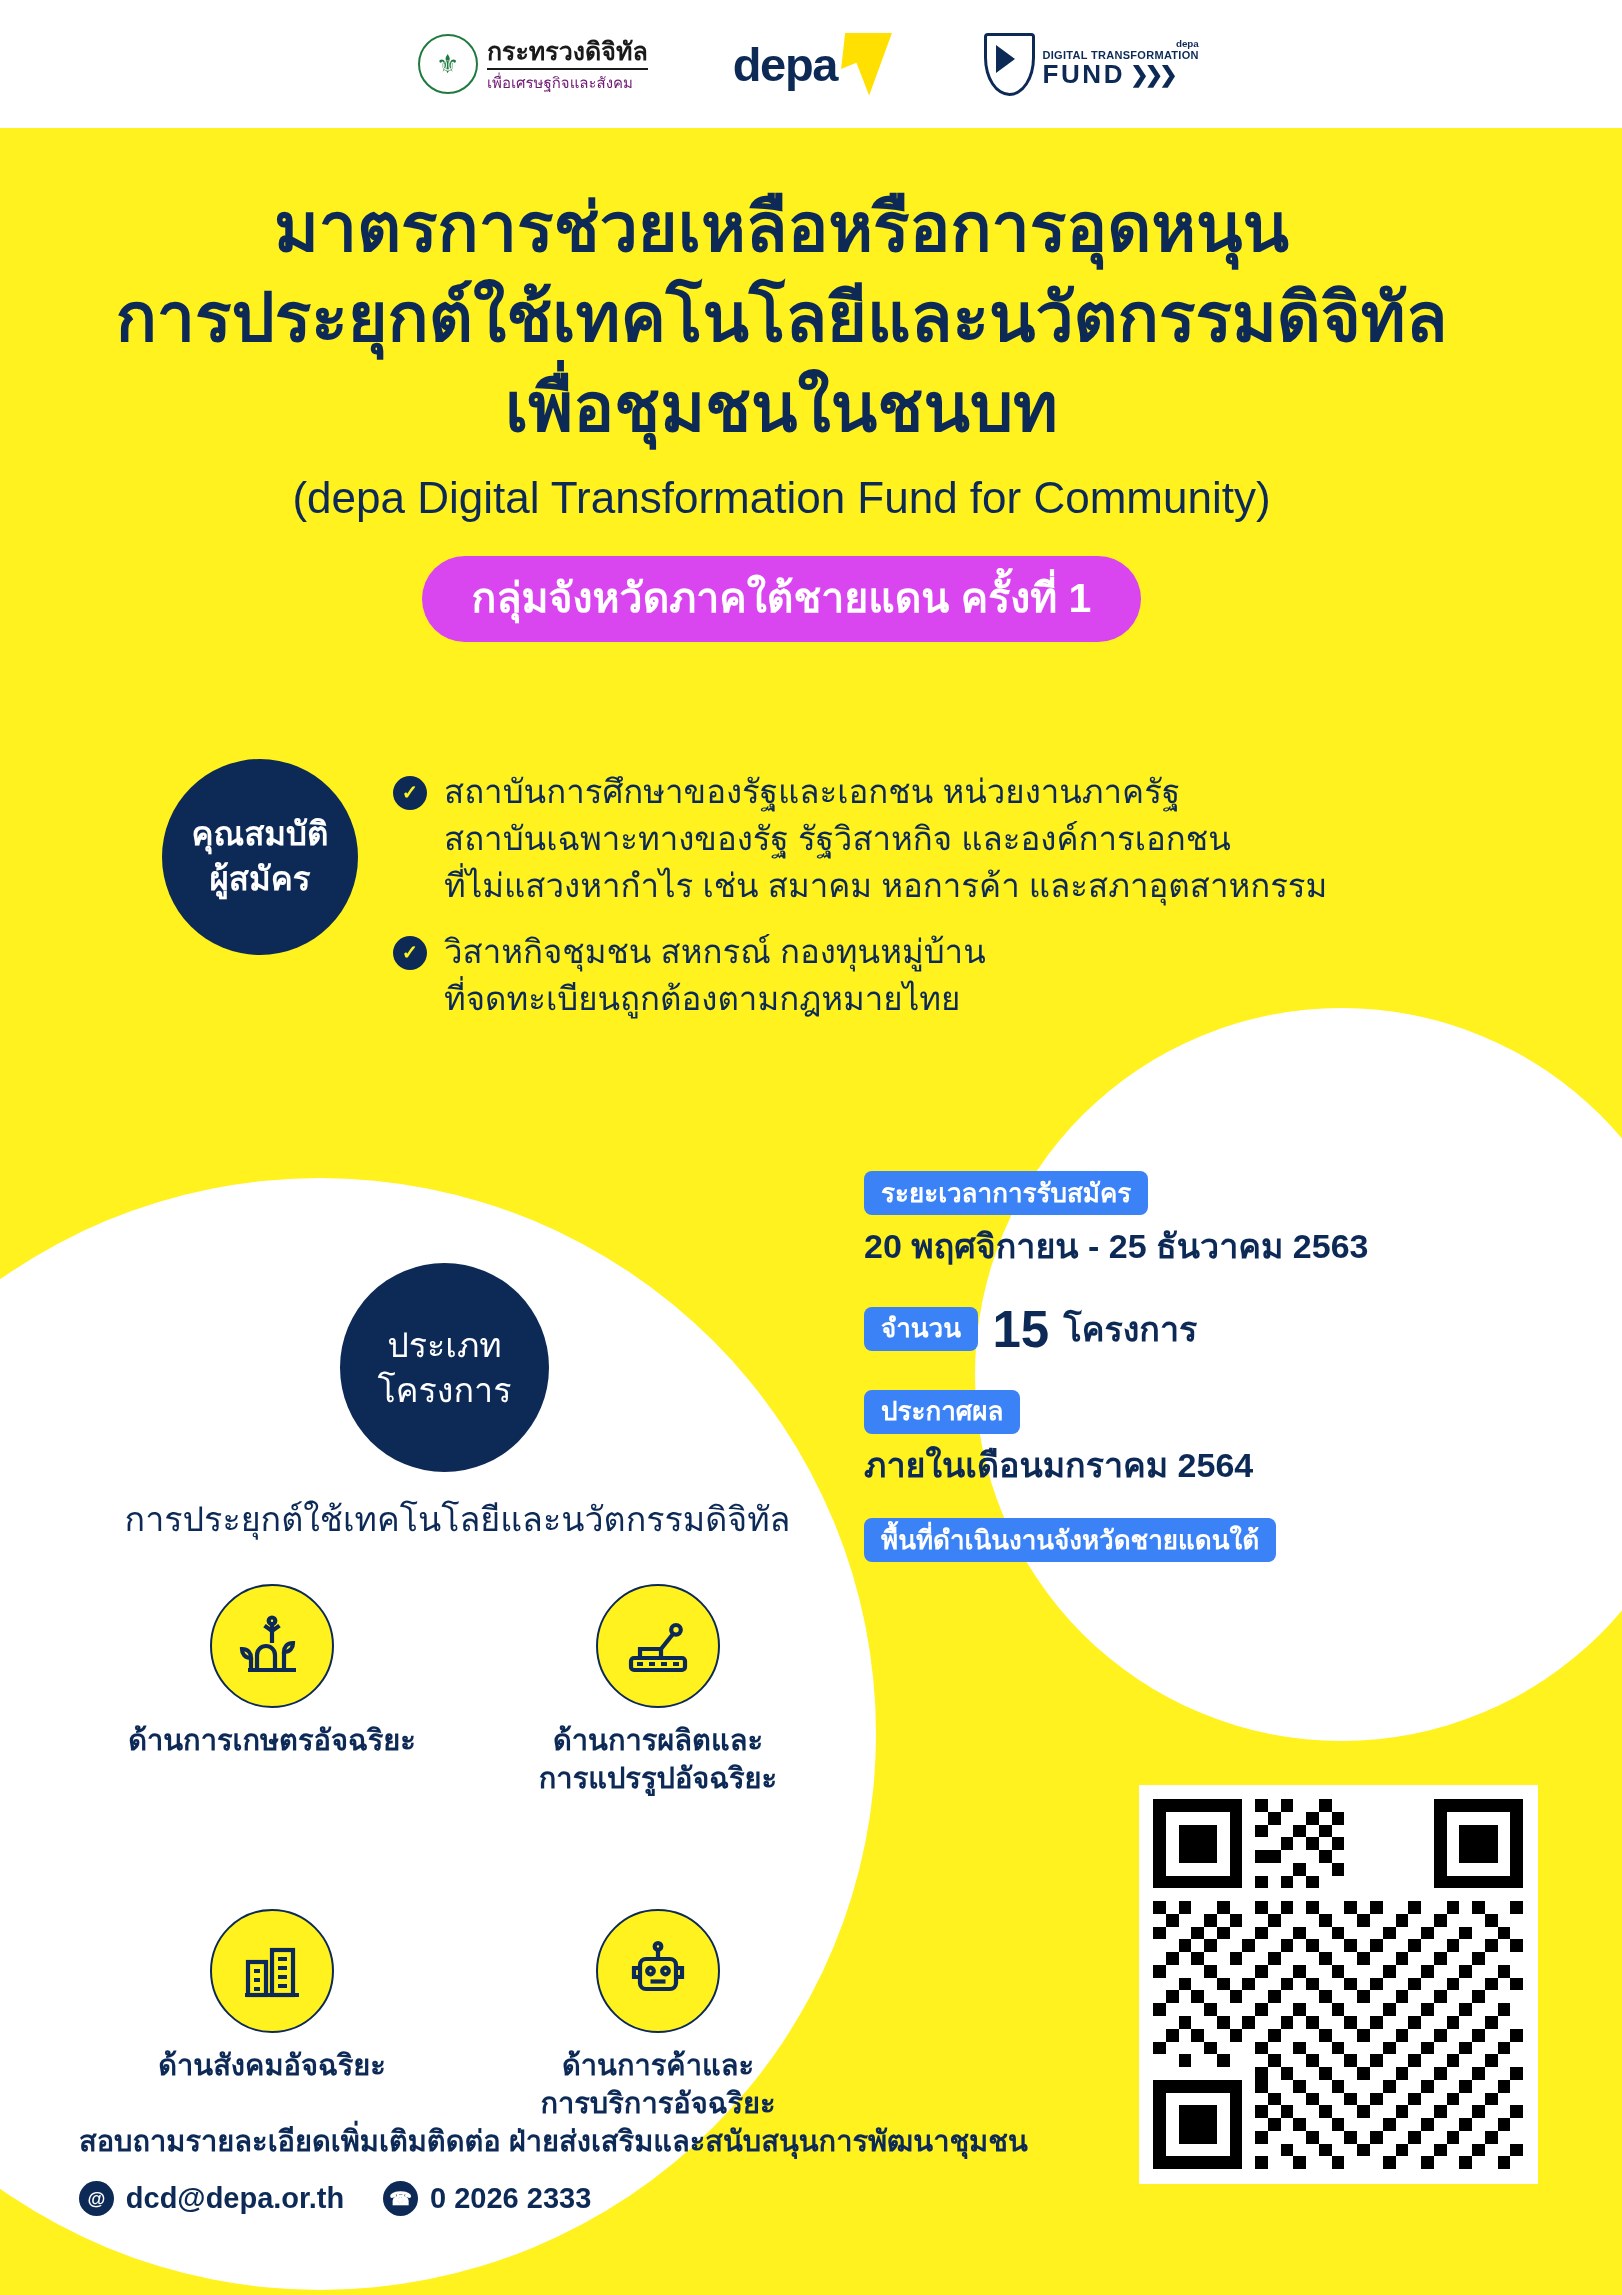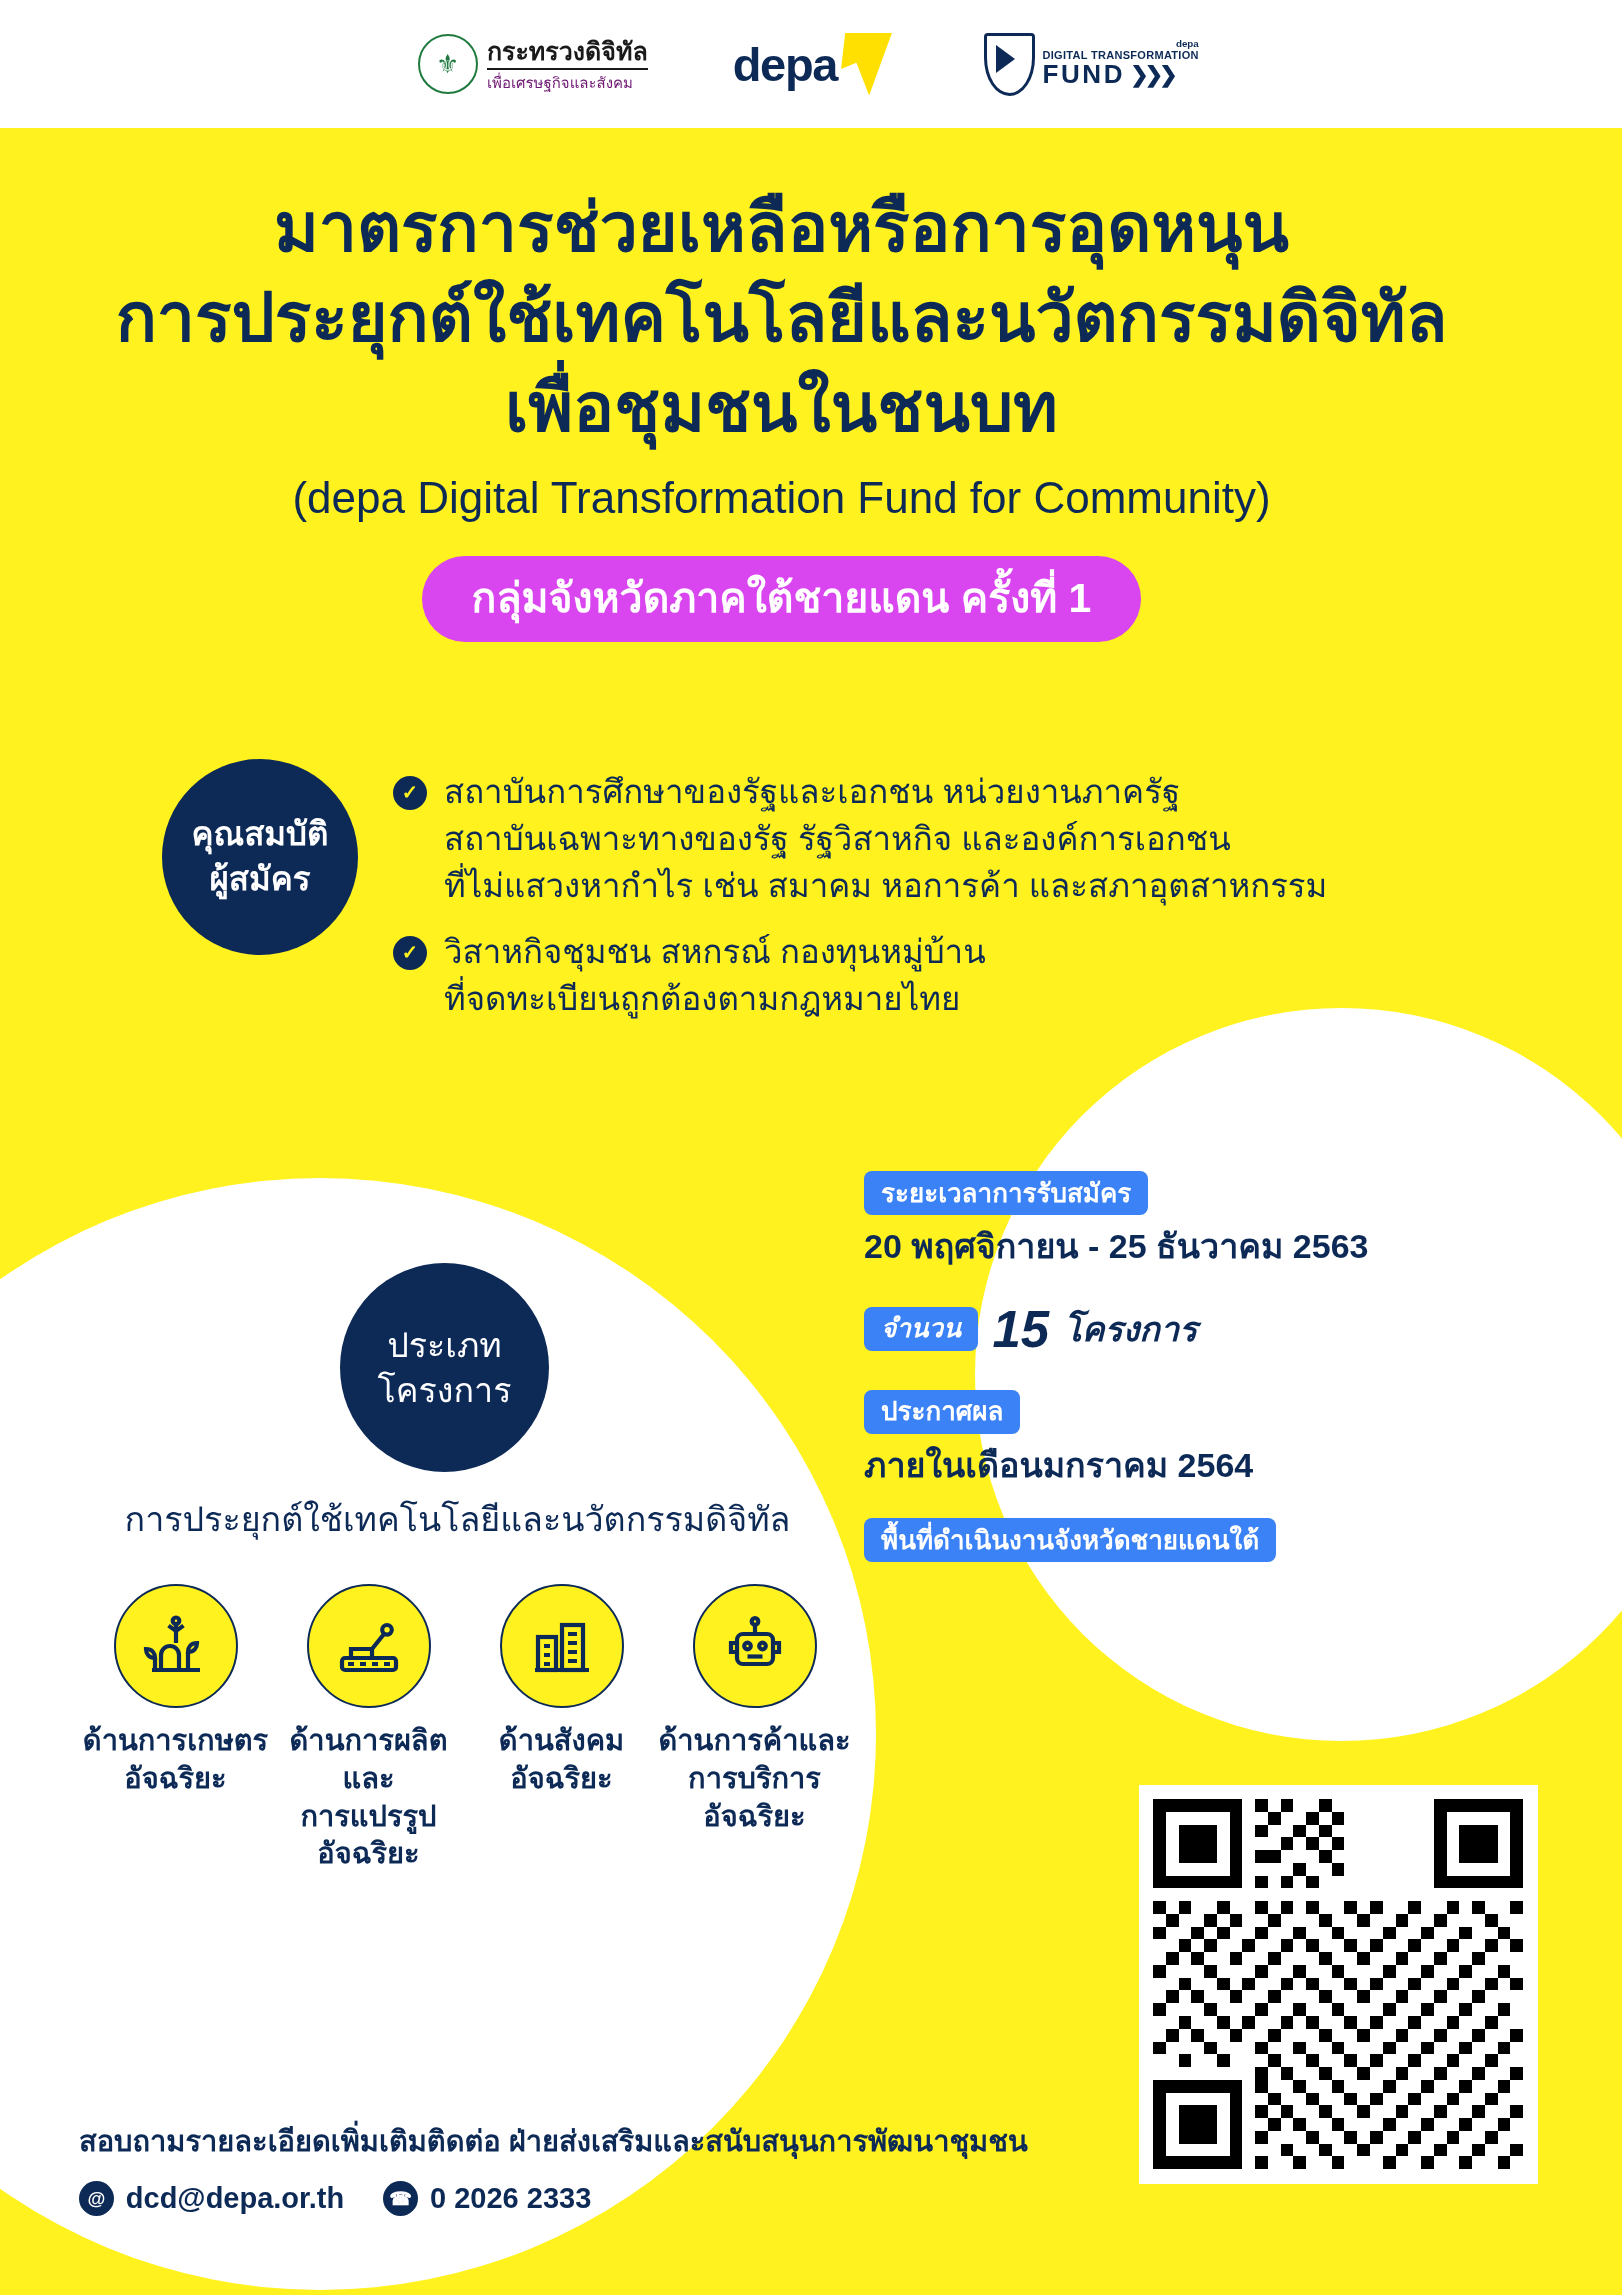--- a/index.html
+++ b/index.html
@@ -127,39 +127,39 @@
 
   
   .info-col { position: absolute; right: 105px; top: 1171px; width: 654px; }
   .info-chip {
     display: inline-block; background: #3b82f6; color: #ffffff;
     font-size: 26px; font-weight: bold; padding: 6.5px 17px; border-radius: 7.9px;
     line-height: 1.2;
   }
   .info-value { font-size: 34px; font-weight: bold; color: #0d2a57; margin-top: 9.2px; line-height: 1.3; }
   .info-block { margin-bottom: 31px; }
-  .info-inline { display: flex; align-items: center; gap: 14.4px; font-style: italic; }
+  .info-inline { display: flex; align-items: center; gap: 14.4px; }
   .big-num { font-size: 51px; font-weight: bold; color: #0d2a57; }
   .unit { font-size: 34px; font-weight: bold; color: #0d2a57; }
 
   
   .type-badge {
     position: absolute; left: 340px; top: 1263px;
     width: 209px; height: 209px; border-radius: 50%;
     background: #0d2a57; color: #ffffff;
     display: flex; flex-direction: column; align-items: center; justify-content: center;
     font-size: 34px; font-weight: normal; line-height: 1.32; text-align: center;
   }
   .type-heading {
     position: absolute; left: 65px; top: 1492px; width: 785px;
     text-align: center; font-size: 34px; color: #0d2a57; font-weight: normal;
   }
   .type-grid {
     position: absolute; left: 79px; top: 1584px; width: 772px;
-    display: grid; grid-template-columns: 1fr 1fr 1fr 1fr; row-gap: 57px;
+    display: grid; grid-template-columns: 1fr 1fr; row-gap: 111px;
   }
   .type-cell { text-align: center; }
   .type-circle {
     width: 124px; height: 124px; border-radius: 50%;
     background: #FFF21F; border: 2.6px solid #0d2a57;
     margin: 0 auto 14.4px; display: flex; align-items: center; justify-content: center;
     color: #0d2a57;
   }
   .type-label { font-size: 29px; font-weight: bold; color: #0d2a57; line-height: 1.3; }
 

